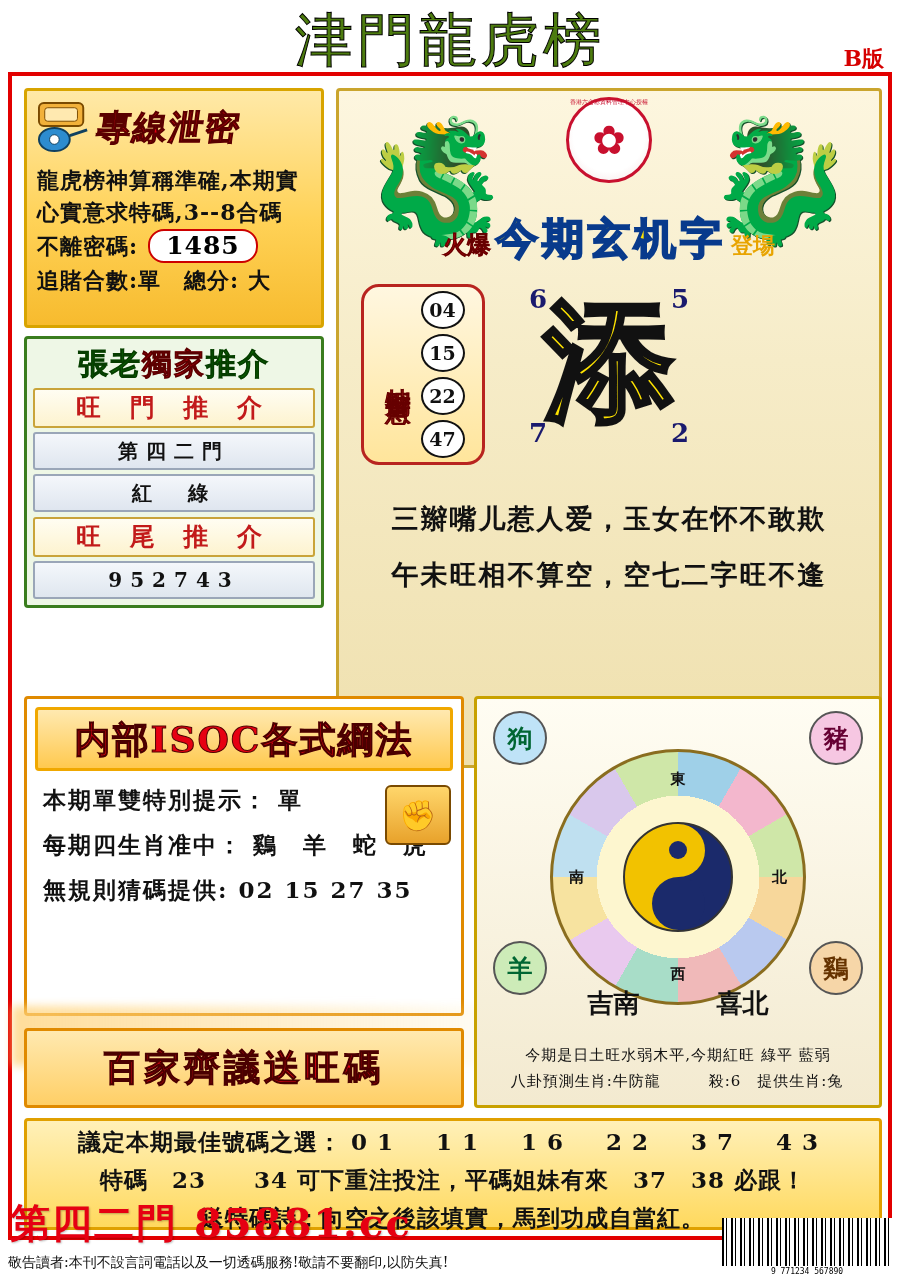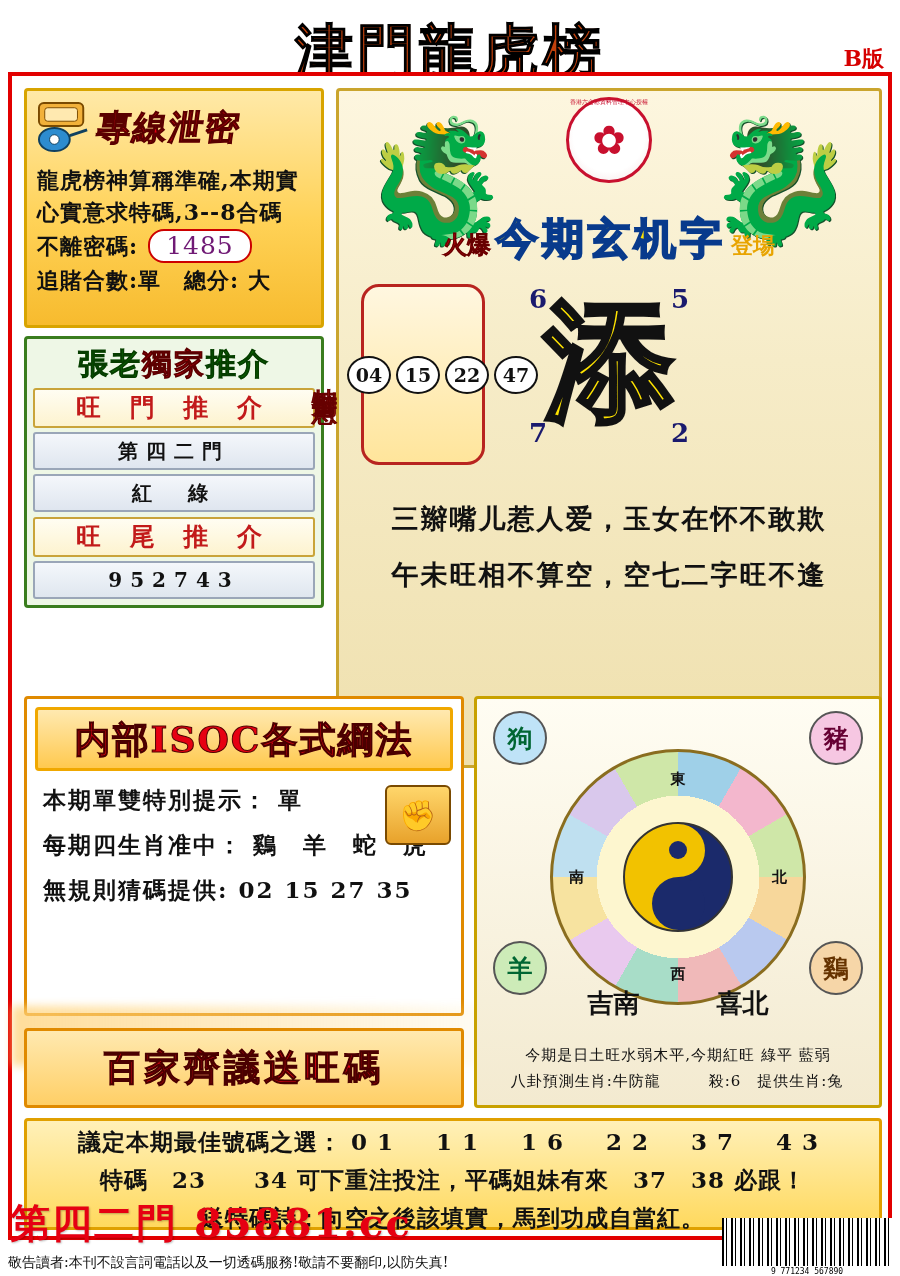--- a/index.html
+++ b/index.html
@@ -8,22 +8,22 @@
     font-family:"DejaVu Sans","Liberation Sans",sans-serif;
     overflow:hidden;position:relative;
   }
   .page{position:absolute;inset:0;}
 
   
   .title-bar{position:absolute;left:0;top:0;width:900px;height:72px;}
   .main-title{
     position:absolute;left:50%;top:2px;transform:translateX(-50%);
     font-family:"DejaVu Serif","Liberation Serif",serif;
-    font-size:58px;font-weight:bold;letter-spacing:4px;color:#c2410c;
-    -webkit-text-stroke:1px #000;white-space:nowrap;margin-top:11px;
+    font-size:58px;font-weight:normal;letter-spacing:4px;color:#4d7c0f;
+    -webkit-text-stroke:1px #000;white-space:nowrap;
   }
   .edition{
     position:absolute;right:16px;top:44px;color:#d60000;
     font-size:22px;font-weight:bold;font-family:"DejaVu Serif",serif;
   }
 
   
   .frame{
     position:absolute;left:8px;top:72px;width:884px;height:1168px;
     border:4px solid #e20000;background:#fff;box-sizing:border-box;
@@ -49,21 +49,21 @@
     transform:skewX(-8deg);
   }
   .tl-line{
     font-family:"DejaVu Serif","Liberation Serif",serif;
     font-size:22px;color:#111;margin:2px 0 2px 10px;font-weight:bold;
     letter-spacing:1px;line-height:30px;
   }
   .tl-code-row{display:flex;align-items:center;margin-left:10px;}
   .code-pill{
     margin-left:10px;background:#fff;border:2px solid #c00;border-radius:16px;
-    padding:0 16px;font-size:25px;font-weight:normal;color:#701a75;
+    padding:0 16px;font-size:25px;font-weight:bold;color:#000000;
     font-family:"DejaVu Serif",serif;
   }
 
   
   .lm{
     left:12px;top:260px;width:300px;height:190px;height:auto;
     border:3px solid #3a7d1e;border-radius:4px;background:#eef7e6;
     padding:6px;
   }
   .lm-title{
@@ -125,21 +125,21 @@
     border:3px solid #b8241f;background:linear-gradient(180deg,#fff7e0,#ffe59b);
     display:flex;align-items:center;justify-content:center;gap:6px;
   }
   .pill.left{left:22px;}
   .pill.right{right:22px;}
   .pill-label{
     font-family:"DejaVu Serif","Liberation Serif",serif;font-size:25px;
     font-weight:bold;color:#b8241f;writing-mode:vertical-rl;letter-spacing:3px;
     -webkit-text-stroke:.5px #600;
   }
-  .ball-col{display:flex;flex-direction:row;gap:5px;}
+  .ball-col{display:flex;flex-direction:column;gap:5px;}
   .ball{
     width:40px;height:34px;border-radius:50%;border:2px solid #111;background:#fff;
     display:flex;align-items:center;justify-content:center;
     font-family:"DejaVu Serif",serif;font-size:19px;font-weight:bold;color:#111;
   }
   .center-char{
     position:absolute;left:50%;top:0px;transform:translateX(-50%);
     font-family:"DejaVu Serif","Liberation Serif",serif;
     font-size:130px;font-weight:bold;color:#ffe400;
     -webkit-text-stroke:4px #111;line-height:170px;

